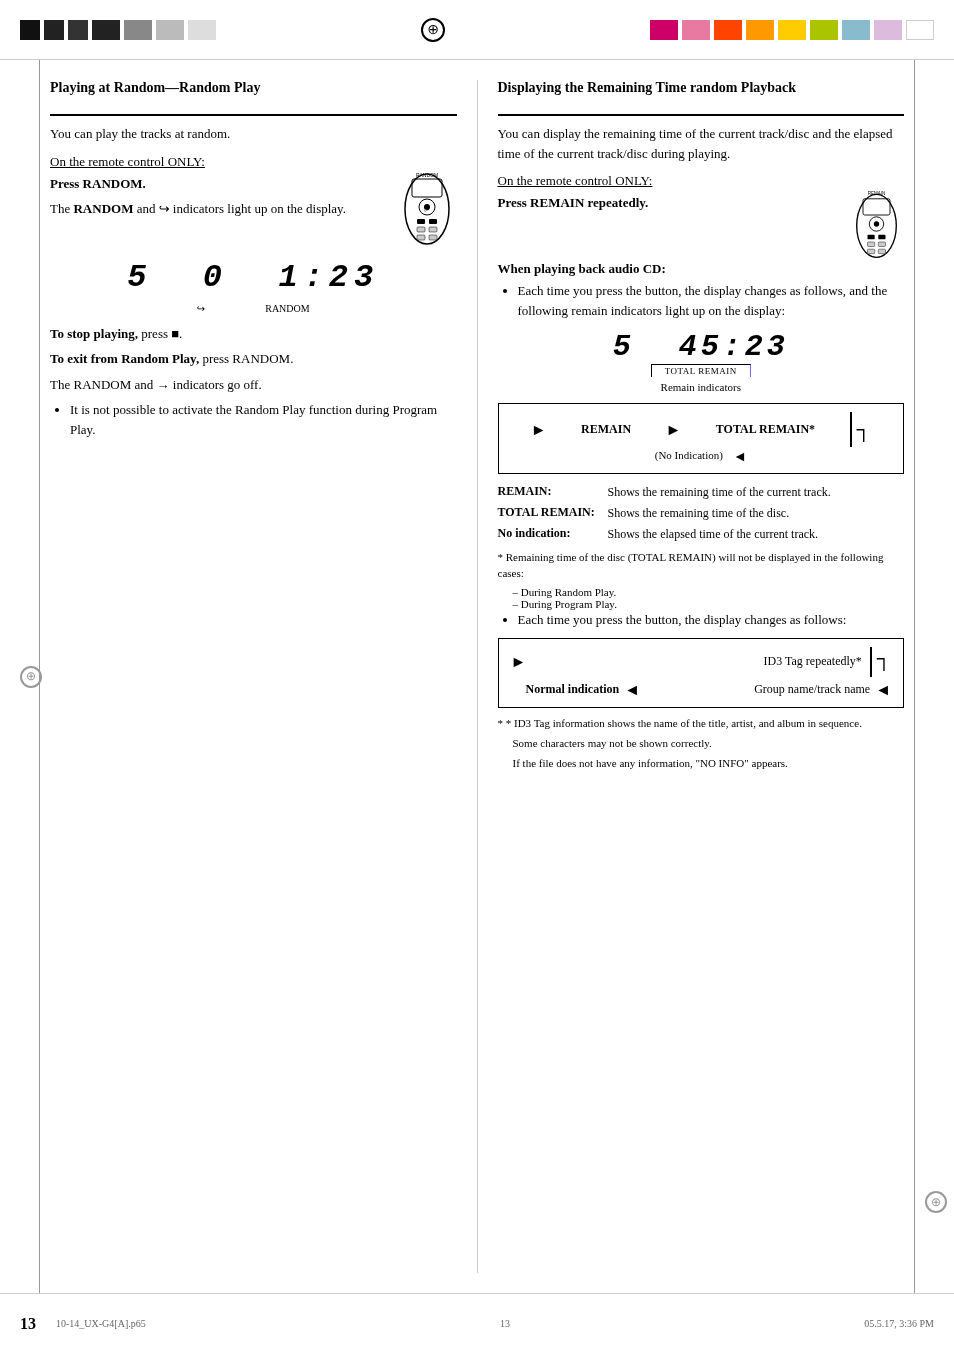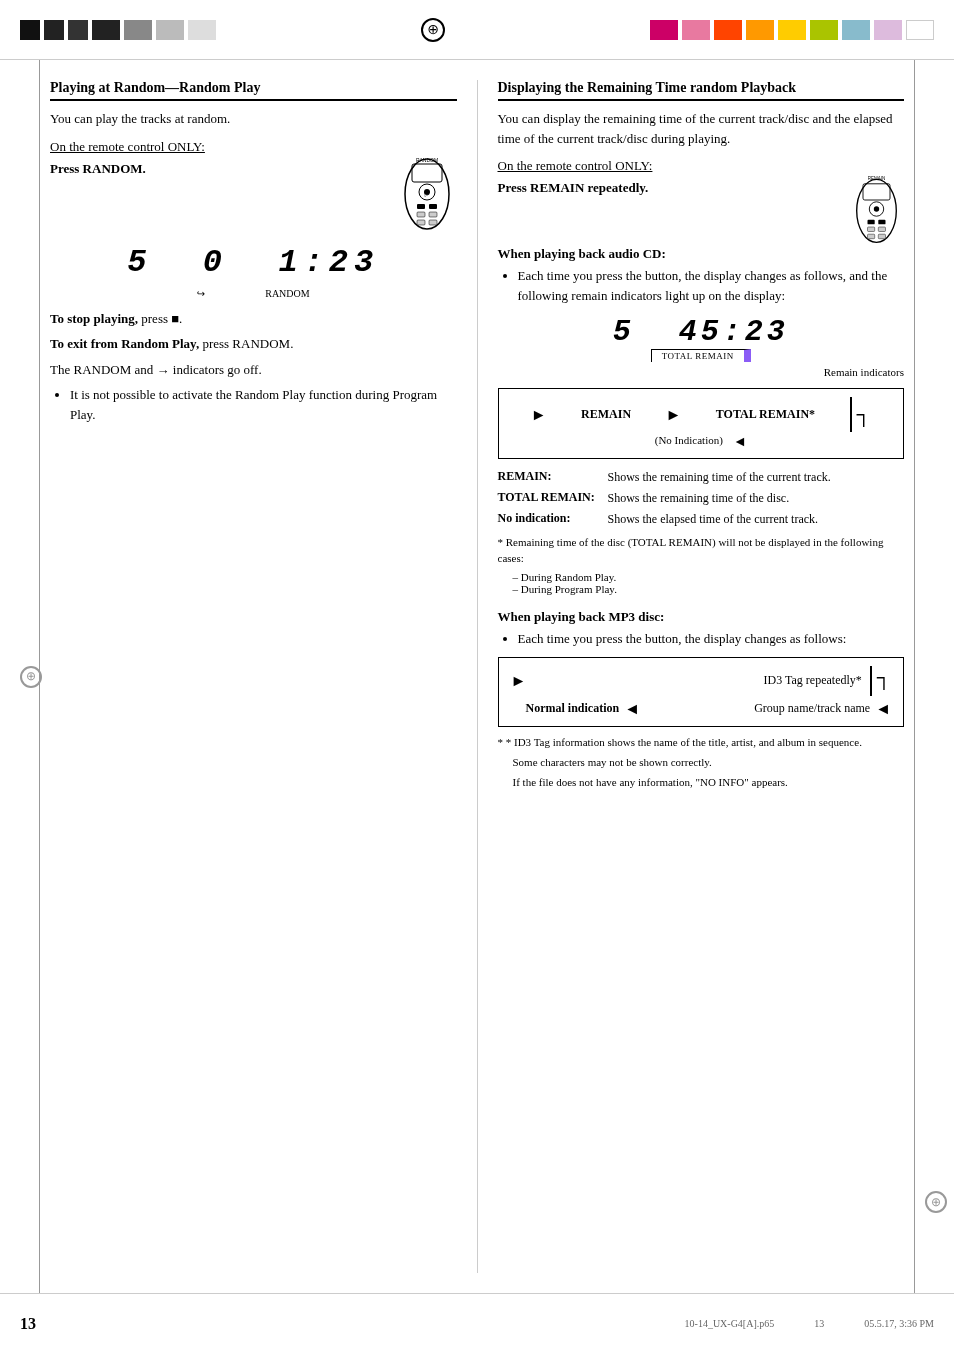--- a/index.html
+++ b/index.html
@@ -89,21 +89,21 @@
     .right-col {
       flex: 1;
       padding-left: 20px;
     }
 
     
     .section-title {
       font-size: 14px;
       font-weight: bold;
       border-bottom: 2px solid #000;
-      padding-bottom: 3px;
+      padding-bottom: 18px;
       margin-bottom: 8px;
     }
 
     .subsection-title {
       font-size: 13px;
       font-weight: bold;
       text-decoration: underline;
       margin-bottom: 4px;
       margin-top: 10px;
     }
@@ -189,28 +189,28 @@
       font-weight: bold;
       letter-spacing: 3px;
       text-align: center;
       margin: 10px auto 0;
     }
     .total-remain-label {
       font-size: 9px;
       text-align: center;
       border-top: 1px solid #000;
       border-left: 1px solid #000;
-      border-right: 7px solid #8b5cf6;
+      border-right: 1px solid #8b5cf6;
       width: 100px;
       margin: 0 auto;
       padding: 1px 3px;
       letter-spacing: 0.5px;
     }
     .remain-indicators-label {
-      text-align: right;
+      text-align: center;
       font-size: 11px;
       margin-bottom: 5px;
     }
 
     
     .bottom-bar {
       border-top: 1px solid #ccc;
       height: 60px;
       display: flex;
       align-items: center;
@@ -218,23 +218,23 @@
       font-size: 11px;
     }
     .page-number {
       font-size: 16px;
       font-weight: bold;
       margin-right: 20px;
     }
     .bottom-center {
       flex: 1;
       display: flex;
-      justify-content: flex-end;
-      align-items: center;
-      gap: 40px;
+      justify-content: space-between;
+      align-items: center;
+      gap: 17px;
       font-size: 10px;
       color: #666;
     }
 
     
     .asterisk-note {
       font-size: 11px;
       margin: 5px 0;
       line-height: 1.4;
     }
@@ -337,20 +337,23 @@
             <rect x="32" y="50" width="8" height="5" rx="1" fill="#000"></rect>
             <rect x="20" y="58" width="8" height="5" rx="1" fill="#ccc" stroke="#000" stroke-width="0.5"></rect>
             <rect x="32" y="58" width="8" height="5" rx="1" fill="#ccc" stroke="#000" stroke-width="0.5"></rect>
             <rect x="20" y="66" width="8" height="5" rx="1" fill="#ccc" stroke="#000" stroke-width="0.5"></rect>
             <rect x="32" y="66" width="8" height="5" rx="1" fill="#ccc" stroke="#000" stroke-width="0.5"></rect>
           </svg>
         </div>
 
         <p>
           <strong>Press RANDOM.</strong>
+        </p>
+        <p>
+          The <strong>RANDOM</strong> and ↪ indicators light up on the display.
         </p>
       </div>
 
       <div class="display-wrapper">
         <div class="display-mockup" style="font-family:'Courier New',monospace; font-size:32px; font-weight:bold; letter-spacing:6px; font-style:italic;">5&nbsp; 0&nbsp; 1:23</div>
         <div class="display-sub">
           <span>↪</span>
           <span>RANDOM</span>
         </div>
       </div>
@@ -438,21 +441,20 @@
           <span class="def-desc">Shows the elapsed time of the current track.</span>
         </div>
       </div>
 
       <p class="asterisk-note">* Remaining time of the disc (TOTAL REMAIN) will not be displayed in the following cases:</p>
       <div class="indent">
         <div style="font-size:11px;">– During Random Play.</div>
         <div style="font-size:11px;">– During Program Play.</div>
       </div>
 
-      <div class="bold-subsection" style="margin-top:14px;">When playing back MP3 disc:</div>
 
       <ul>
         <li>Each time you press the button, the display changes as follows:</li>
       </ul>
 
       <div style="border:1px solid #000; padding:8px 12px; margin:8px 0; display:flex; flex-direction:column; width:100%;">
         <div style="display:flex; align-items:center; width:100%;">
           <span style="font-size:16px;">►</span>
           <span style="flex:1; text-align:right; font-size:12px;">ID3 Tag repeatedly*</span>
           <span style="font-size:20px; border-left:2px solid #000; margin-left:8px; padding-left:5px; height:30px; display:inline-flex; align-items:flex-start;">┐</span>

